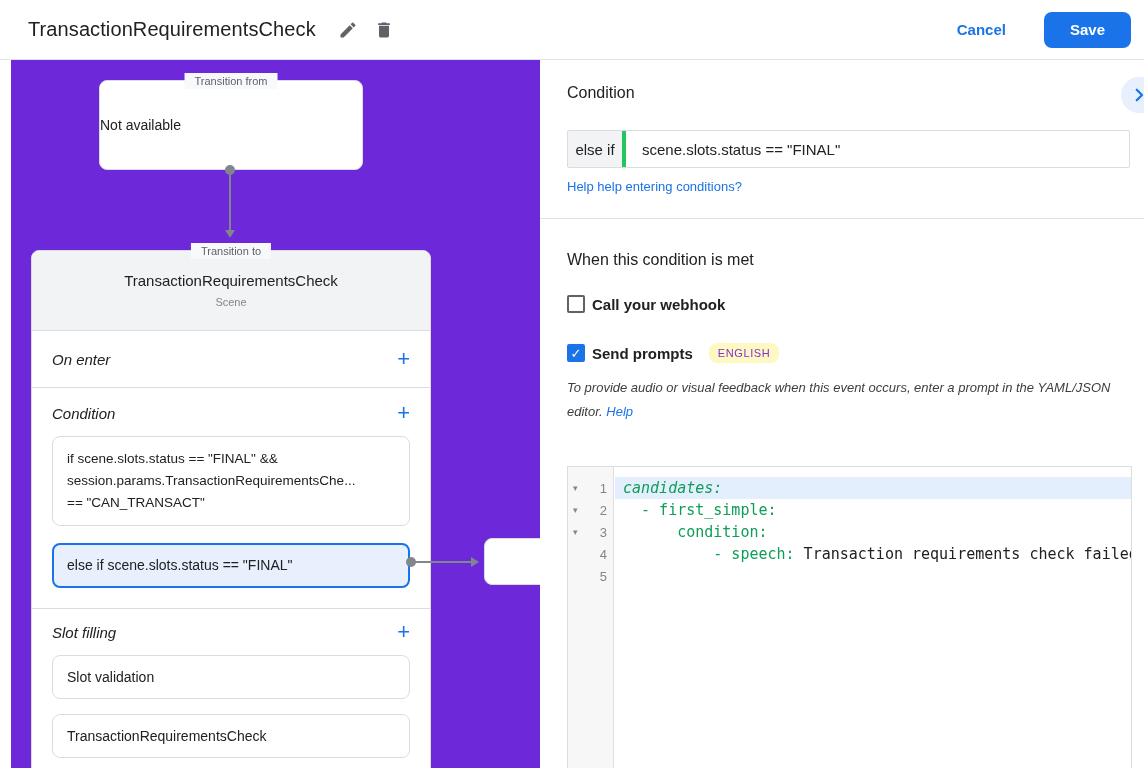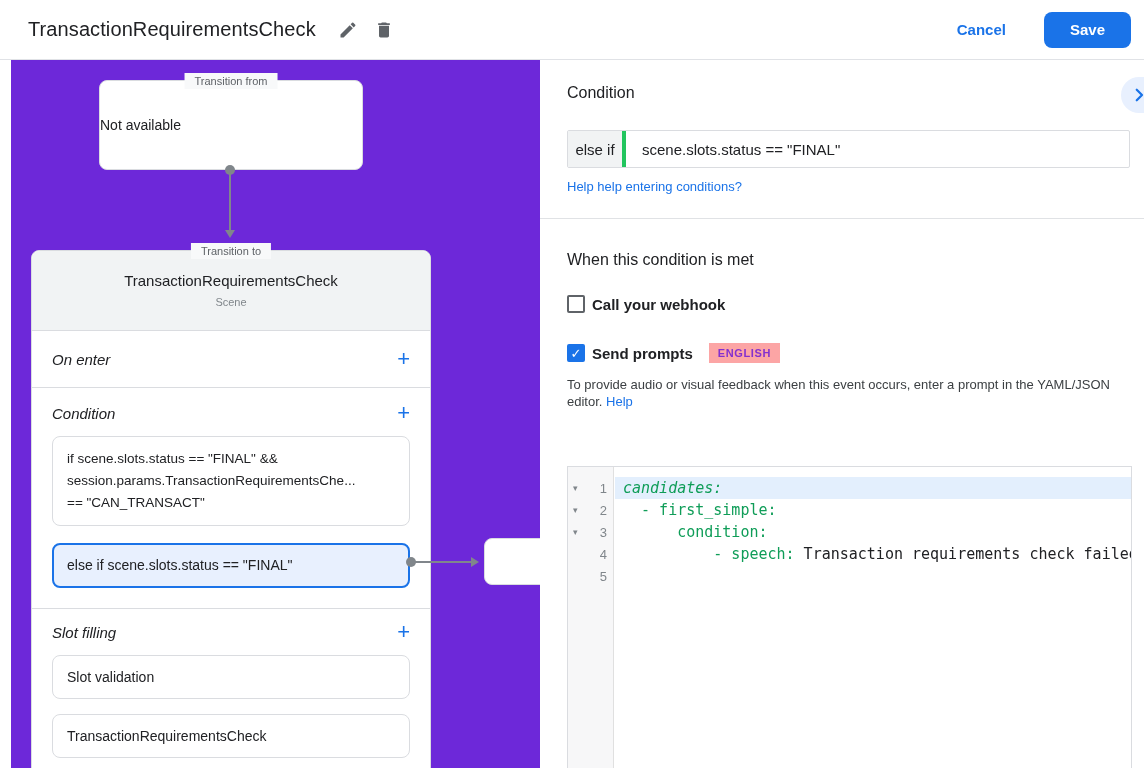--- a/index.html
+++ b/index.html
@@ -84,24 +84,24 @@
 
   .when-title { position:absolute; left:27px; top:191px; font-size:16px; color:#202124; }
   .chk-row { position:absolute; left:27px; display:flex; align-items:center; }
   .chk-row1 { top:235px; }
   .chk-row2 { top:283px; }
   .chk { width:18px; height:18px; border:2px solid #5f6368; border-radius:2px; background:#fff;
     cursor:pointer; flex:none; }
   .chk.checked { border-color:#1a73e8; background:#1a73e8; color:#fff; display:flex;
     align-items:center; justify-content:center; font-size:13px; font-weight:700; line-height:1; }
   .chk-label { margin-left:7px; font-size:15px; font-weight:700; color:#202124; }
-  .lang-badge { margin-left:16px; background:#fca5a5; color:#8430ce; font-size:11px; font-weight:700;
-    letter-spacing:.6px; padding:4px 9px; border-radius:0; }
-
-  .desc { position:absolute; left:27px; top:316px; width:566px; font-size:13px; line-height:17px; color:#3c4043; }
+  .lang-badge { margin-left:16px; background:#fef9c3; color:#8430ce; font-size:11px; font-weight:400;
+    letter-spacing:.6px; padding:4px 9px; border-radius:8px; }
+
+  .desc { position:absolute; left:27px; top:316px; width:566px; font-size:13px; line-height:24px; color:#3c4043;font-style:italic; }
   .desc a { color:#1a73e8; text-decoration:none; cursor:pointer; }
 
   .tabs { position:absolute; left:27px; top:363px; display:flex; }
   .tab { width:120px; height:37px; display:flex; align-items:center; justify-content:center;
     font-size:14px; font-weight:700; color:#5f6368; cursor:pointer; border:none; background:transparent;
     font-family:inherit; }
   .tab.active { background:#e8f0fe; color:#1a73e8; }
 
   .editor { position:absolute; left:27px; top:406px; width:565px; height:310px;
     border:1px solid #dadce0; background:#fff; overflow:hidden; }

